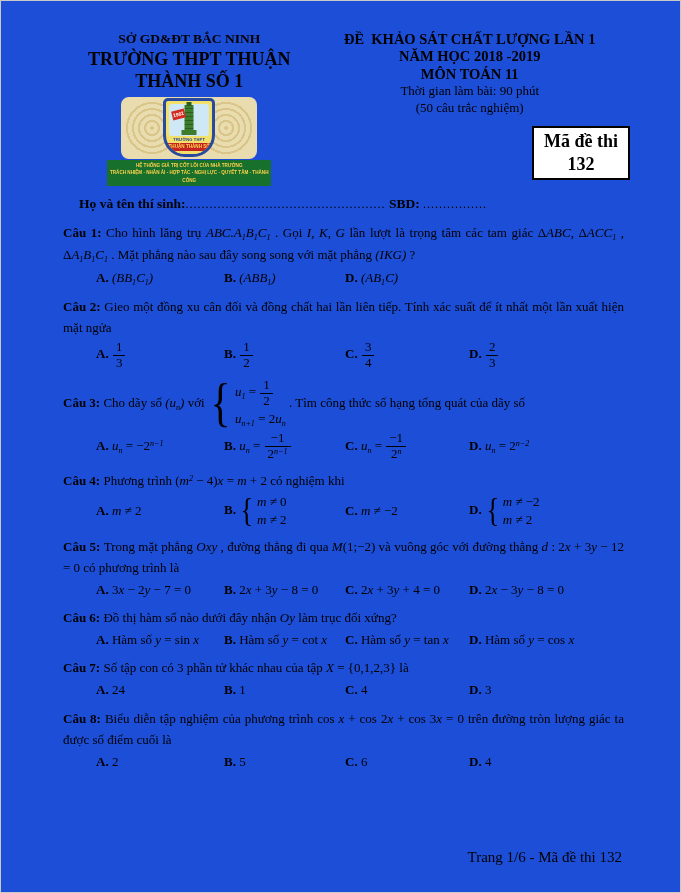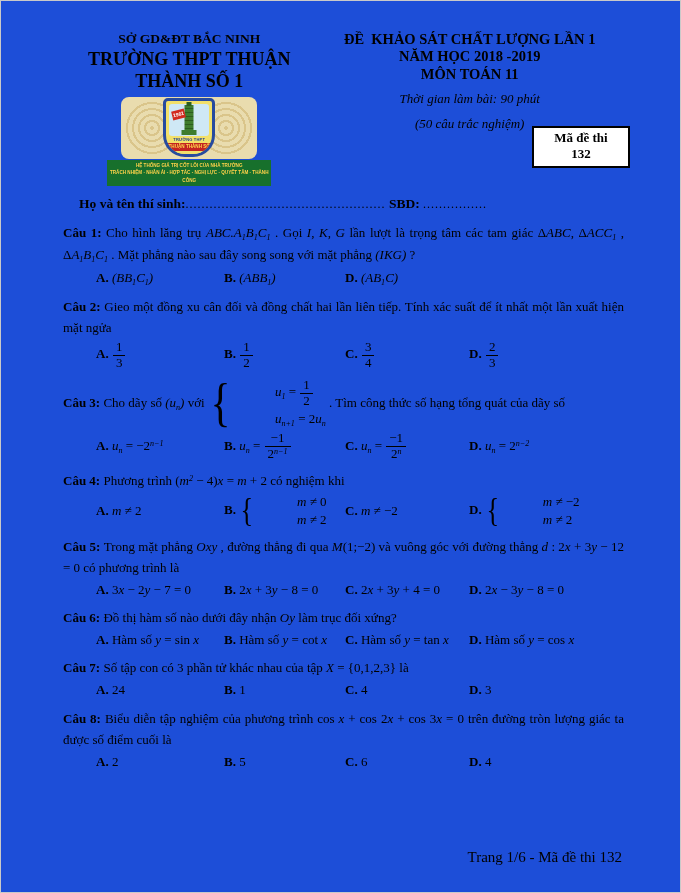--- a/index.html
+++ b/index.html
@@ -14,26 +14,26 @@
     padding:30px 56px 0 62px;
     overflow:hidden;
   }
   
   .header{display:flex;min-height:130px;}
   .h-left{width:45%;text-align:center;}
   .h-left .l1{font-weight:bold;font-size:13.5px;line-height:1.25;}
   .h-left .l2{font-weight:bold;font-size:18px;line-height:1.25;}
   .h-right{width:55%;text-align:center;position:relative;}
   .h-right .t{font-weight:bold;font-size:14.5px;line-height:1.2;white-space:pre-wrap;}
-  .h-right .s{font-style:italic;font-size:13px;line-height:1.3;margin-top:8px;}
+  .h-right .s{font-size:13px;line-height:1.3;}
   .code-box{
     position:absolute;right:-6px;top:95px;
     border:2px solid #000;
     width:86px;padding:2px 4px 3px;
-    font-weight:bold;font-size:13px;line-height:1.25;text-align:center;
+    font-weight:bold;font-size:18px;line-height:1.25;text-align:center;
     background:#fff;
   }
   
   .logo-wrap{margin-top:4px;display:flex;flex-direction:column;align-items:center;}
   .medal{position:relative;width:136px;height:62px;background:#e9dcae;border-radius:8px;overflow:hidden;}
   .medal::before,.medal::after{
     content:"";position:absolute;top:2px;width:58px;height:58px;border-radius:50%;
     background:repeating-radial-gradient(circle,#d7c184 0 2px,#e9dcae 2px 6px);opacity:.85;
   }
   .medal::before{left:2px;}
@@ -91,21 +91,21 @@
   sub,sup{font-size:0.62em;font-style:italic;}
   sub{vertical-align:-0.35em;}
   sup{vertical-align:0.55em;}
   .frac{display:inline-block;vertical-align:middle;text-align:center;line-height:1.15;padding:0 1px;}
   .frac .num{display:block;padding:0 3px;}
   .frac .den{display:block;border-top:1px solid #000;padding:0 3px;}
   .cases{display:inline-flex;align-items:center;vertical-align:middle;}
   .brace{font-size:33px;font-weight:400;line-height:.9;margin-right:2px;transform:scaleX(.8);}
   .cases.tall .brace{font-size:52px;}
   .case-col{display:inline-flex;flex-direction:column;row-gap:1px;text-align:left;}
-  .case-line{line-height:1.35;margin-left:40px;}
+  .case-line{line-height:1.35;}
   
   .footer{position:absolute;right:58px;top:848px;font-size:15px;}
 </style>
 </head>
 <body>
 
 <div class="page">
 
   <div class="header">
     <div class="h-left">

